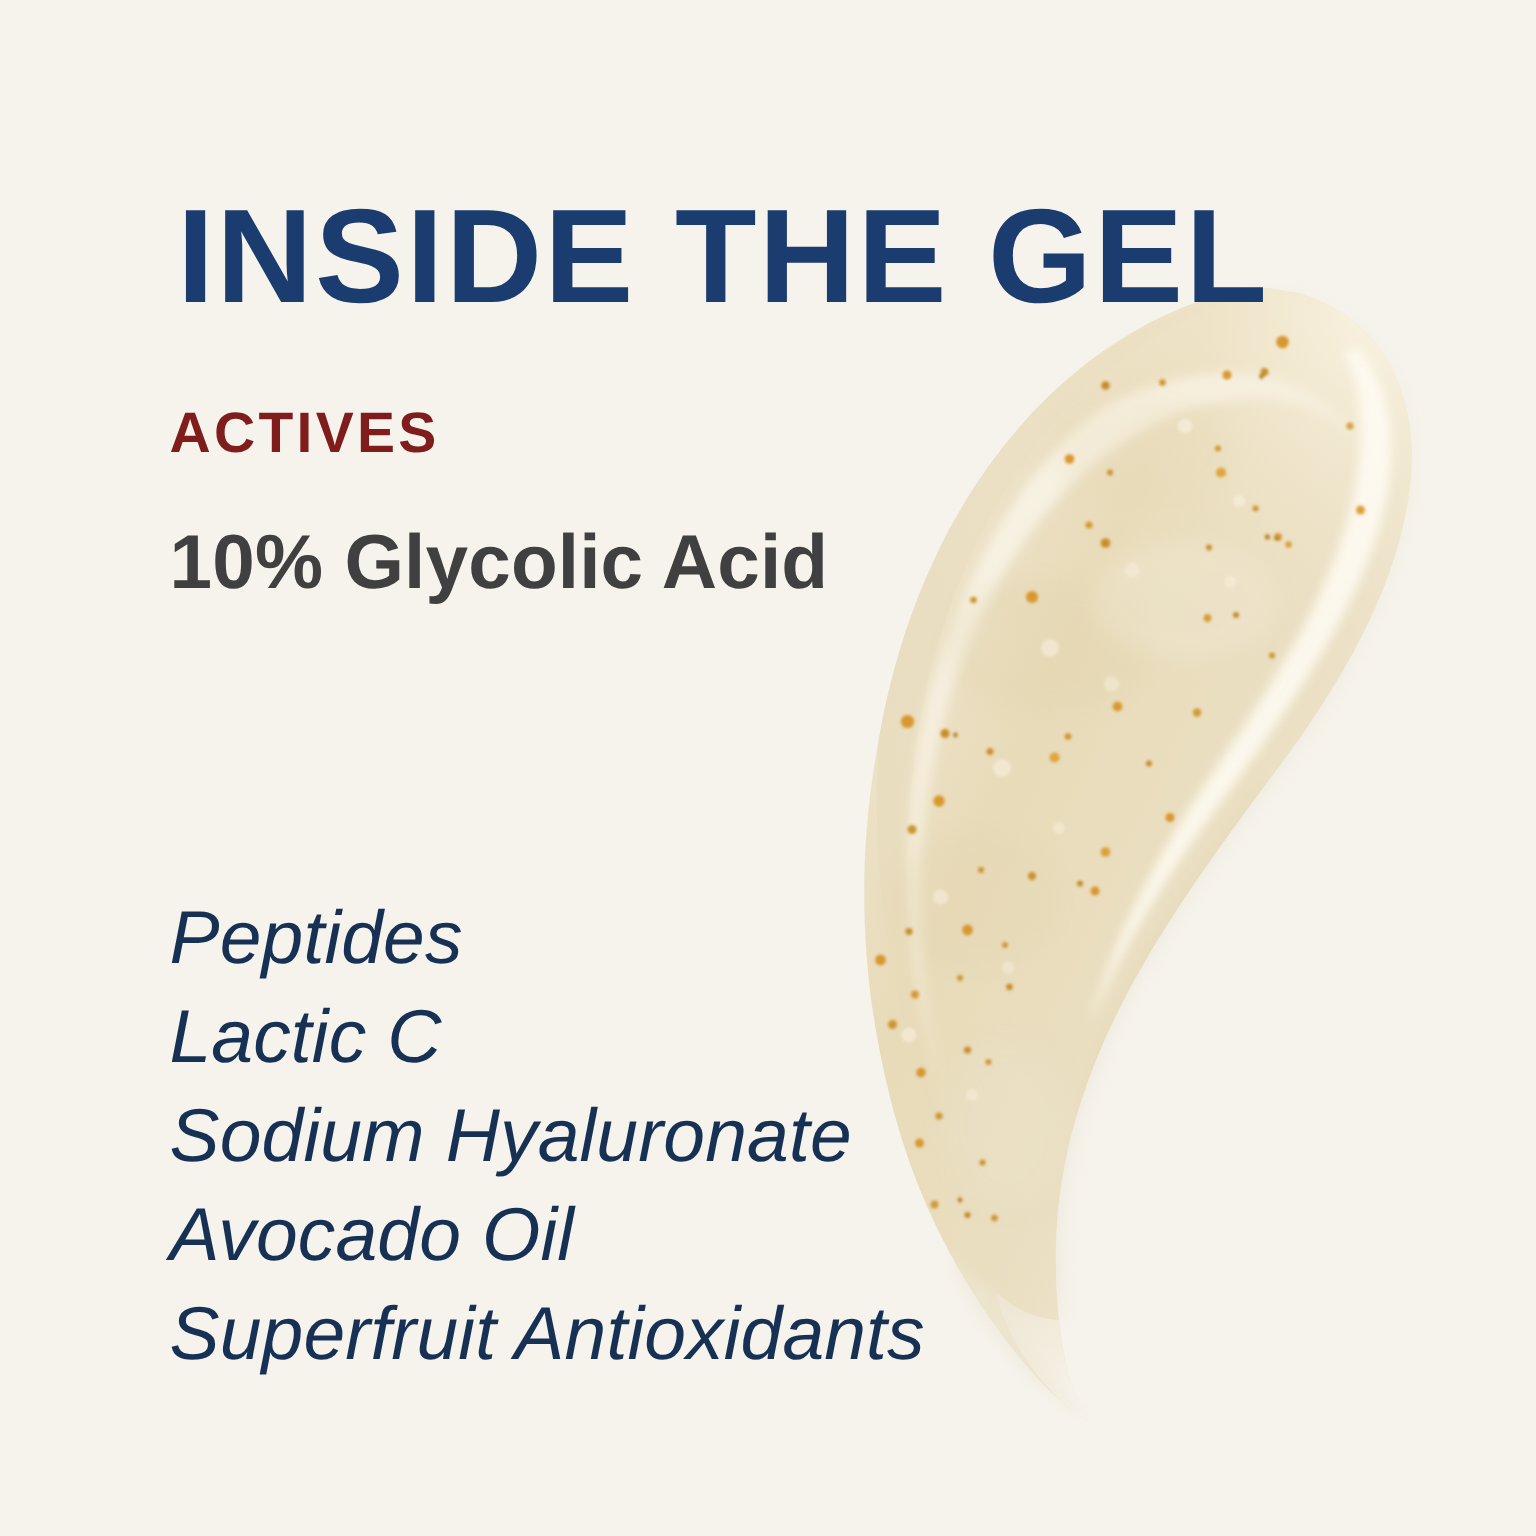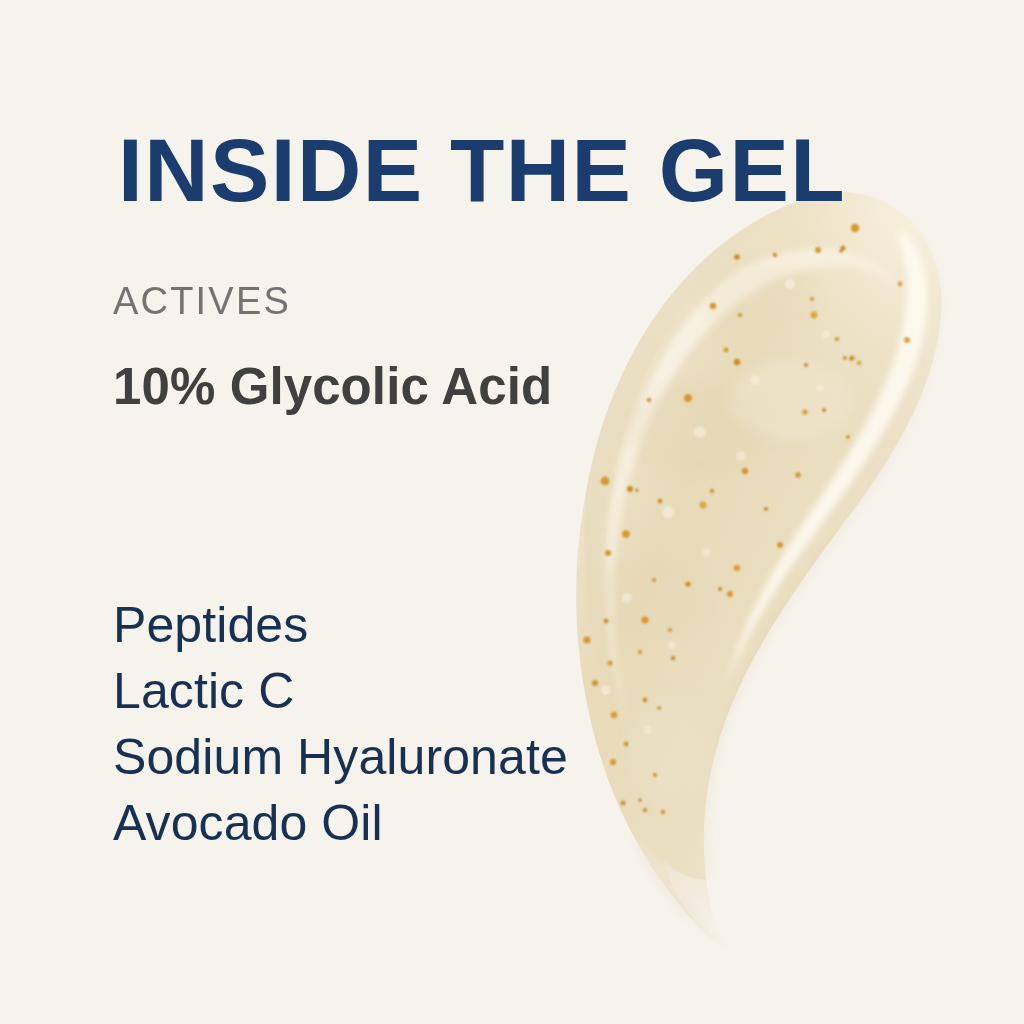--- a/index.html
+++ b/index.html
@@ -48,41 +48,42 @@
 
   #actives-block {
     position: absolute;
     left: 113px;
     top: 268px;
     width: 520px;
   }
 
   #actives-heading {
     font-size: 38px;
-    font-weight: 400;
+    font-weight: 700;
     letter-spacing: 2.2px;
     line-height: 1.15;
-    color: #737373;
-    margin: 12px 0 30px 0;
+    color: #7f1d1d;
+    margin: 0 0 30px 0;
   }
 
   .actives-line {
     font-size: 51px;
     font-weight: 600;
     letter-spacing: 0.1px;
     line-height: 66px;
     color: #404040;
     white-space: nowrap;
   }
 
   #ingredients-block {
     position: absolute;
     left: 113px;
     top: 592px;
     width: 600px;
+    font-style: italic;
   }
 
   .ingredient-line {
     font-size: 50px;
     font-weight: 400;
     letter-spacing: 0.1px;
     line-height: 66px;
     color: #173154;
     white-space: nowrap;
   }
@@ -318,15 +319,16 @@
     <div id="actives-heading">ACTIVES</div>
 
     <div class="actives-line">10% Glycolic Acid</div>
   </div>
 
   <div id="ingredients-block">
     <div class="ingredient-line">Peptides</div>
     <div class="ingredient-line">Lactic C</div>
     <div class="ingredient-line">Sodium Hyaluronate</div>
     <div class="ingredient-line">Avocado Oil</div>
+    <div class="ingredient-line">Superfruit Antioxidants</div>
   </div>
 
 </div>
 
 </body></html>

